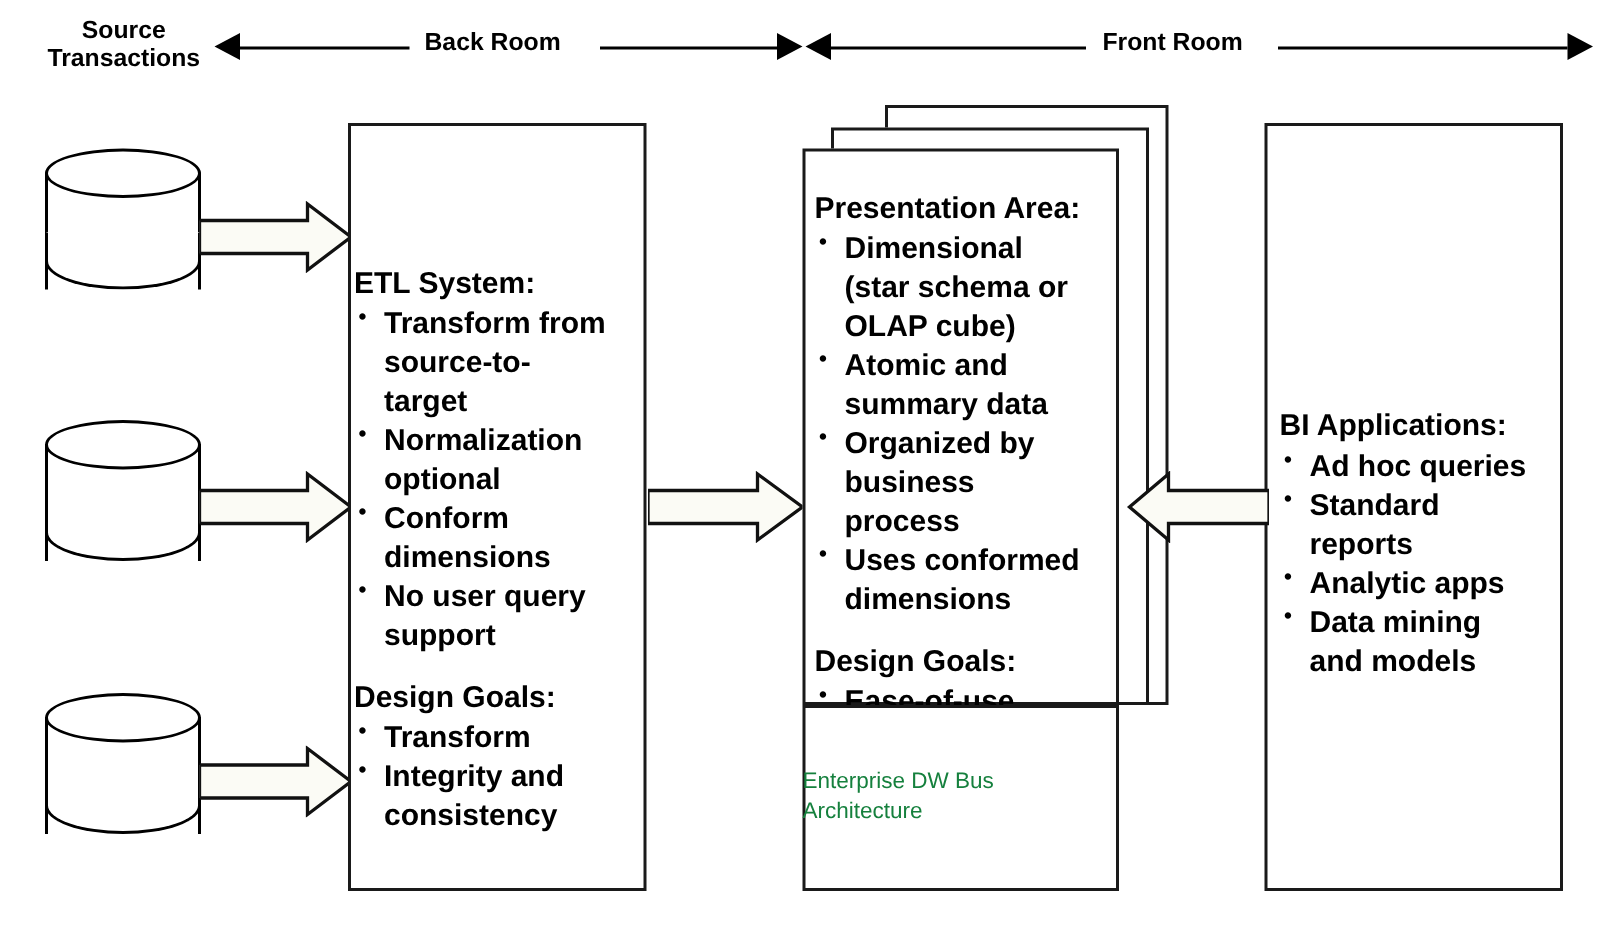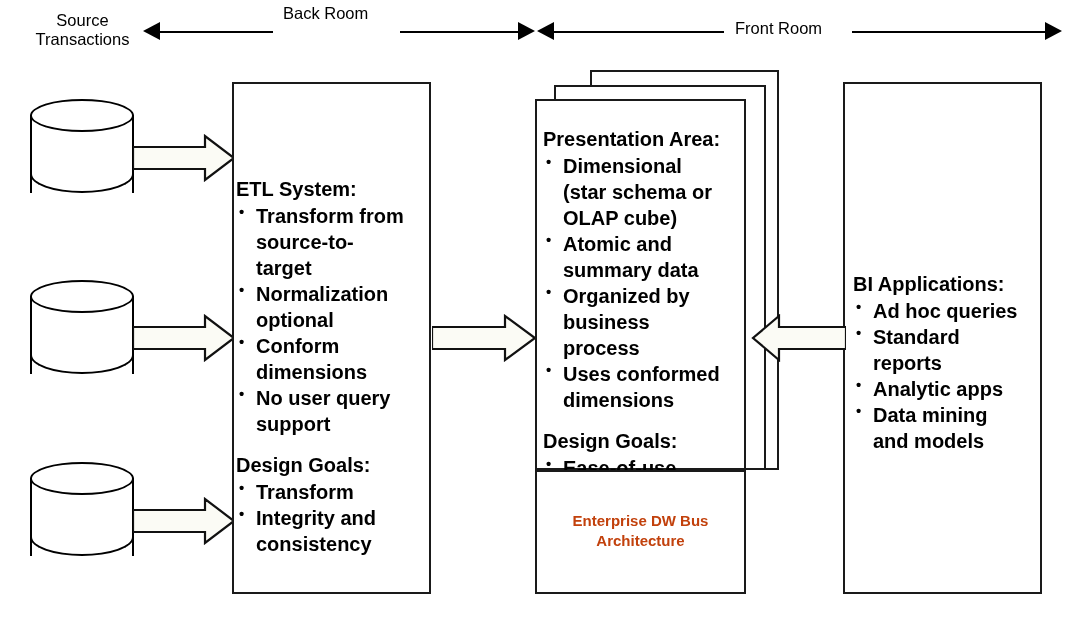--- a/index.html
+++ b/index.html
@@ -14,36 +14,36 @@
     position: relative;
     width: 1080px;
     height: 618px;
     background: #ffffff;
     overflow: hidden;
   }
 
   
   .hdr-label {
     position: absolute;
-    font-weight: normal;
+    font-weight: bold;
     font-size: 16.5px;
     color: #000;
     line-height: 1.18;
     white-space: nowrap;
   }
   #source-label {
     left: 20px;
     top: 11px;
     text-align: center;
     width: 125px;
     white-space: normal;
   }
   #backroom-label {
     left: 283px;
-    top: 4px;
+    top: 19px;
   }
   #frontroom-label {
     left: 735px;
     top: 19px;
   }
 
   .hdr-line {
     position: absolute;
     height: 0;
     border-top: 2.4px solid #000;
@@ -143,25 +143,25 @@
     content: "\2022";
     position: absolute;
     left: -17px;
     top: -1px;
     font-size: 15px;
   }
   .gap { height: 15px; }
 
   .centered-txt {
     position: absolute;
-    font-weight: bold;
+    font-weight: normal;
     font-size: 15px;
     line-height: 1.34;
-    color: #c2410c;
-    text-align: center;
+    color: #15803d;
+    text-align: left;
   }
 </style>
 </head>
 <body>
 
 <div id="canvas">
 
   <div class="hdr-label" id="source-label">Source Transactions</div>
 
   <div class="arrowhead arrow-left" style="left:143px;"></div>

